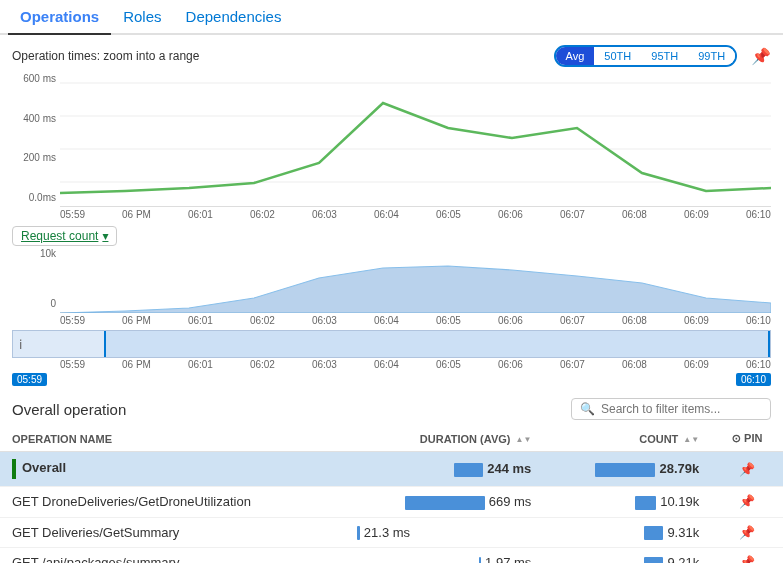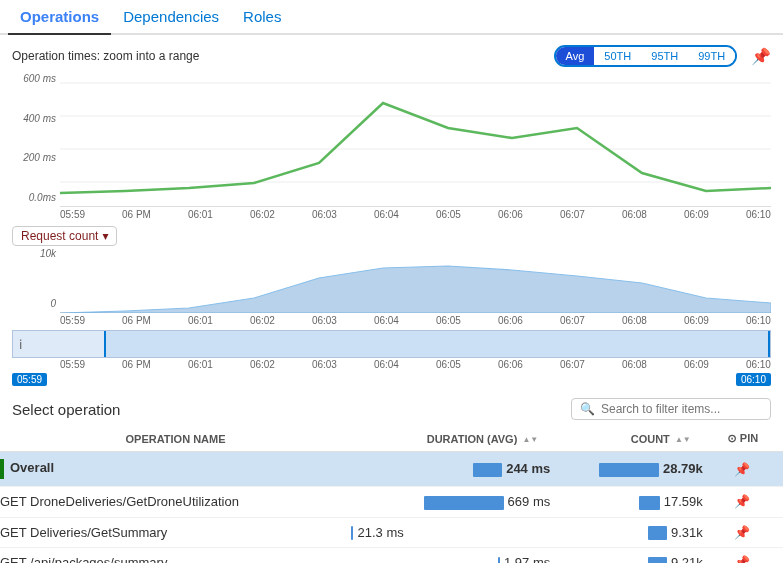--- a/index.html
+++ b/index.html
@@ -15,56 +15,56 @@
     .section-title { font-size: 12px; color: #333; }
 
     
     .metric-buttons { display: flex; align-items: center; gap: 0; border: 2px solid #0078d4; border-radius: 16px; overflow: hidden; }
     .metric-btn { padding: 3px 10px; font-size: 11px; cursor: pointer; background: #fff; color: #0078d4; border: none; }
     .metric-btn.active { background: #1d4ed8; color: #fff; }
     .pin-icon { margin-left: 8px; color: #666; font-size: 16px; cursor: pointer; }
 
     
     .request-section { padding: 4px 12px 0; }
-    .request-dropdown { display: inline-flex; align-items: center; gap: 4px; border: 1px solid #ccc; border-radius: 4px; padding: 2px 8px; cursor: pointer; font-size: 12px; color: #7f1d1d; background: #fff; }
+    .request-dropdown { display: inline-flex; align-items: center; gap: 4px; border: 1px solid #ccc; border-radius: 4px; padding: 2px 8px; cursor: pointer; font-size: 12px; color: #15803d; background: #fff; text-decoration: underline; }
 
     
     .time-axis { display: flex; justify-content: space-between; margin-left: 60px; margin-right: 12px; font-size: 10px; color: #666; padding: 2px 0; }
     .brush-time-axis { display: flex; justify-content: space-between; margin-left: 60px; margin-right: 12px; font-size: 10px; color: #666; padding: 1px 0; }
 
     
     .select-op-header { display: flex; align-items: center; justify-content: space-between; padding: 12px 12px 6px; }
     .select-op-title { font-size: 15px; font-weight: 400; color: #333; }
     .search-box { display: flex; align-items: center; border: 1px solid #ccc; border-radius: 4px; padding: 3px 8px; width: 200px; gap: 6px; }
     .search-box input { border: none; outline: none; font-size: 12px; color: #666; width: 100%; }
 
     
     .op-table { width: 100%; border-collapse: collapse; }
-    .op-table th { font-size: 11px; font-weight: 600; color: #555; text-transform: uppercase; padding: 6px 12px; text-align: center; border-bottom: 1px solid #e0e0e0; background: #fff; }
-    .op-table td { padding: 7px 0; font-size: 13px; border-bottom: 1px solid #f0f0f0; }
+    .op-table th { font-size: 11px; font-weight: 600; color: #555; text-transform: uppercase; padding: 6px 12px; text-align: left; border-bottom: 1px solid #e0e0e0; background: #fff; }
+    .op-table td { padding: 7px 12px; font-size: 13px; border-bottom: 1px solid #f0f0f0; }
     .op-table tr.selected { background: #cfe2f3; }
     .duration-bar { display: inline-block; background: #4a90d9; height: 14px; border-radius: 1px; vertical-align: middle; margin-right: 4px; }
     .count-bar { display: inline-block; background: #4a90d9; height: 14px; border-radius: 1px; vertical-align: middle; margin-right: 4px; }
     .selected-indicator { display: inline-block; width: 4px; height: 20px; background: #107c10; vertical-align: middle; margin-right: 6px; }
     .sort-icons { display: inline-flex; flex-direction: column; font-size: 8px; color: #999; vertical-align: middle; margin-left: 2px; }
 
     svg.main-line { width: 100%; height: 130px; }
 
-    .chart-wrapper { position: relative; margin: 0 12px; font-style: italic; }
+    .chart-wrapper { position: relative; margin: 0 12px; }
     .chart-inner { display: flex; }
     .y-labels-col { width: 48px; display: flex; flex-direction: column; justify-content: space-between; padding-bottom: 4px; }
     .y-label-item { font-size: 10px; color: #666; text-align: right; padding-right: 4px; }
   </style>
 </head>
 <body>
 
 <div class="tabs">
   <span class="tab active">Operations</span>
+  <span class="tab">Roles</span>
   <span class="tab">Dependencies</span>
-  <span class="tab">Roles</span>
 </div>
 
 <div class="section-header">
   <span class="section-title">Operation times: zoom into a range</span>
   <div style="display:flex;align-items:center;gap:6px;">
     <div class="metric-buttons">
       <button class="metric-btn active">Avg</button>
       <button class="metric-btn">50TH</button>
       <button class="metric-btn">95TH</button>
       <button class="metric-btn">99TH</button>
@@ -165,21 +165,21 @@
   <span>06:09</span>
   <span>06:10</span>
 </div>
 
 <div style="display:flex;justify-content:space-between;margin:2px 12px 0;">
   <span style="background:#0078d4;color:#fff;font-size:10px;padding:1px 5px;border-radius:2px;">05:59</span>
   <span style="background:#0078d4;color:#fff;font-size:10px;padding:1px 5px;border-radius:2px;">06:10</span>
 </div>
 
 <div class="select-op-header">
-  <span class="select-op-title">Select operation</span>
+  <span class="select-op-title">Overall operation</span>
   <div class="search-box">
     <span style="color:#999;font-size:12px;">🔍</span>
     <input type="text" style="border: none; outline: none; font-size: 12px; color: #737373; width: 100%;" placeholder="Search to filter items...">
   </div>
 </div>
 
 <table class="op-table">
   <thead>
     <tr>
       <th>OPERATION NAME</th>
@@ -200,21 +200,21 @@
   <tbody id="table-body">
   <tr class="selected">
         <td><span class="selected-indicator"></span><span style="font-weight: 600;">Overall</span></td>
         <td style="text-align: right; white-space: nowrap;"><span class="duration-bar" style="width: 28.8px;"></span><span style="font-weight: 600;">244 ms</span></td>
         <td style="text-align: right; white-space: nowrap;"><span class="count-bar" style="width: 60px;"></span><span style="font-weight: 600;">28.79k</span></td>
         <td style="text-align: center;"><span style="cursor:pointer;color:#666;font-size:13px;">📌</span></td>
       </tr>
       <tr>
         <td><span>GET DroneDeliveries/GetDroneUtilization</span></td>
         <td style="text-align: right; white-space: nowrap;"><span class="duration-bar" style="width: 80px;"></span><span>669 ms</span></td>
-        <td style="text-align: right; white-space: nowrap;"><span class="count-bar" style="width: 21px;"></span><span>17.59k</span></td>
+        <td style="text-align: right; white-space: nowrap;"><span class="count-bar" style="width: 21px;"></span><span>10.19k</span></td>
         <td style="text-align: center;"><span style="cursor:pointer;color:#666;font-size:13px;">📌</span></td>
       </tr>
       <tr>
         <td><span>GET Deliveries/GetSummary</span></td>
         <td style="text-align: left; white-space: nowrap;"><span class="duration-bar" style="width: 2.4px;"></span><span>21.3 ms</span></td>
         <td style="text-align: right; white-space: nowrap;"><span class="count-bar" style="width: 19.2px;"></span><span>9.31k</span></td>
         <td style="text-align: center;"><span style="cursor:pointer;color:#666;font-size:13px;">📌</span></td>
       </tr>
       <tr>
         <td><span>GET /api/packages/summary</span></td>

